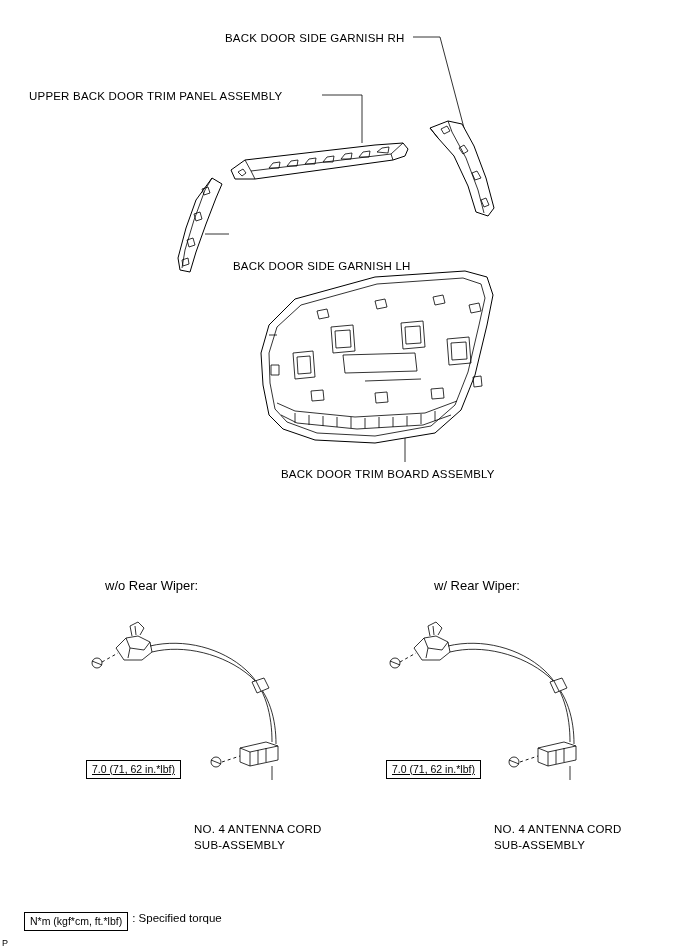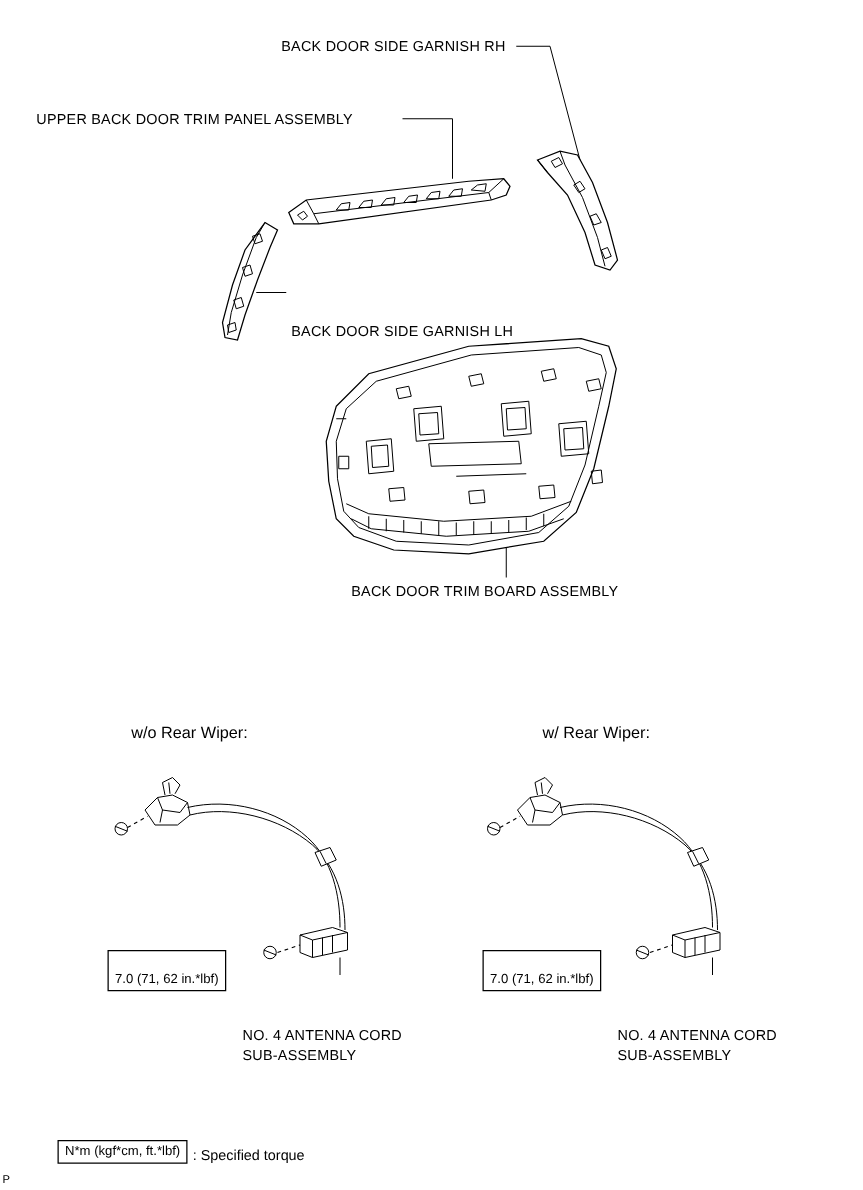--- a/index.html
+++ b/index.html
@@ -30,33 +30,33 @@
   }
   .section-title {
     position: absolute;
     font-size: 13px;
     line-height: 16px;
     white-space: pre;
   }
   .torque-box {
     position: absolute;
     border: 1px solid #000;
-    padding: 16px 5px 3px 5px;
+    padding: 2px 5px 3px 5px;
     font-size: 10.5px;
     line-height: 12px;
     background: #fff;
     white-space: pre;
+    text-decoration: underline;
   }
   .legend-row {
     position: absolute;
     display: flex;
-    align-items: flex-end;
+    align-items: flex-start;
     font-size: 11.5px;
     white-space: pre;
-    margin-left: 22px;
   }
   .legend-row .legend-box {
     border: 1px solid #000;
     padding: 2px 5px 3px 5px;
     font-size: 10.5px;
     line-height: 12px;
     margin-right: 4px;
   }
   .corner-mark {
     position: absolute;

